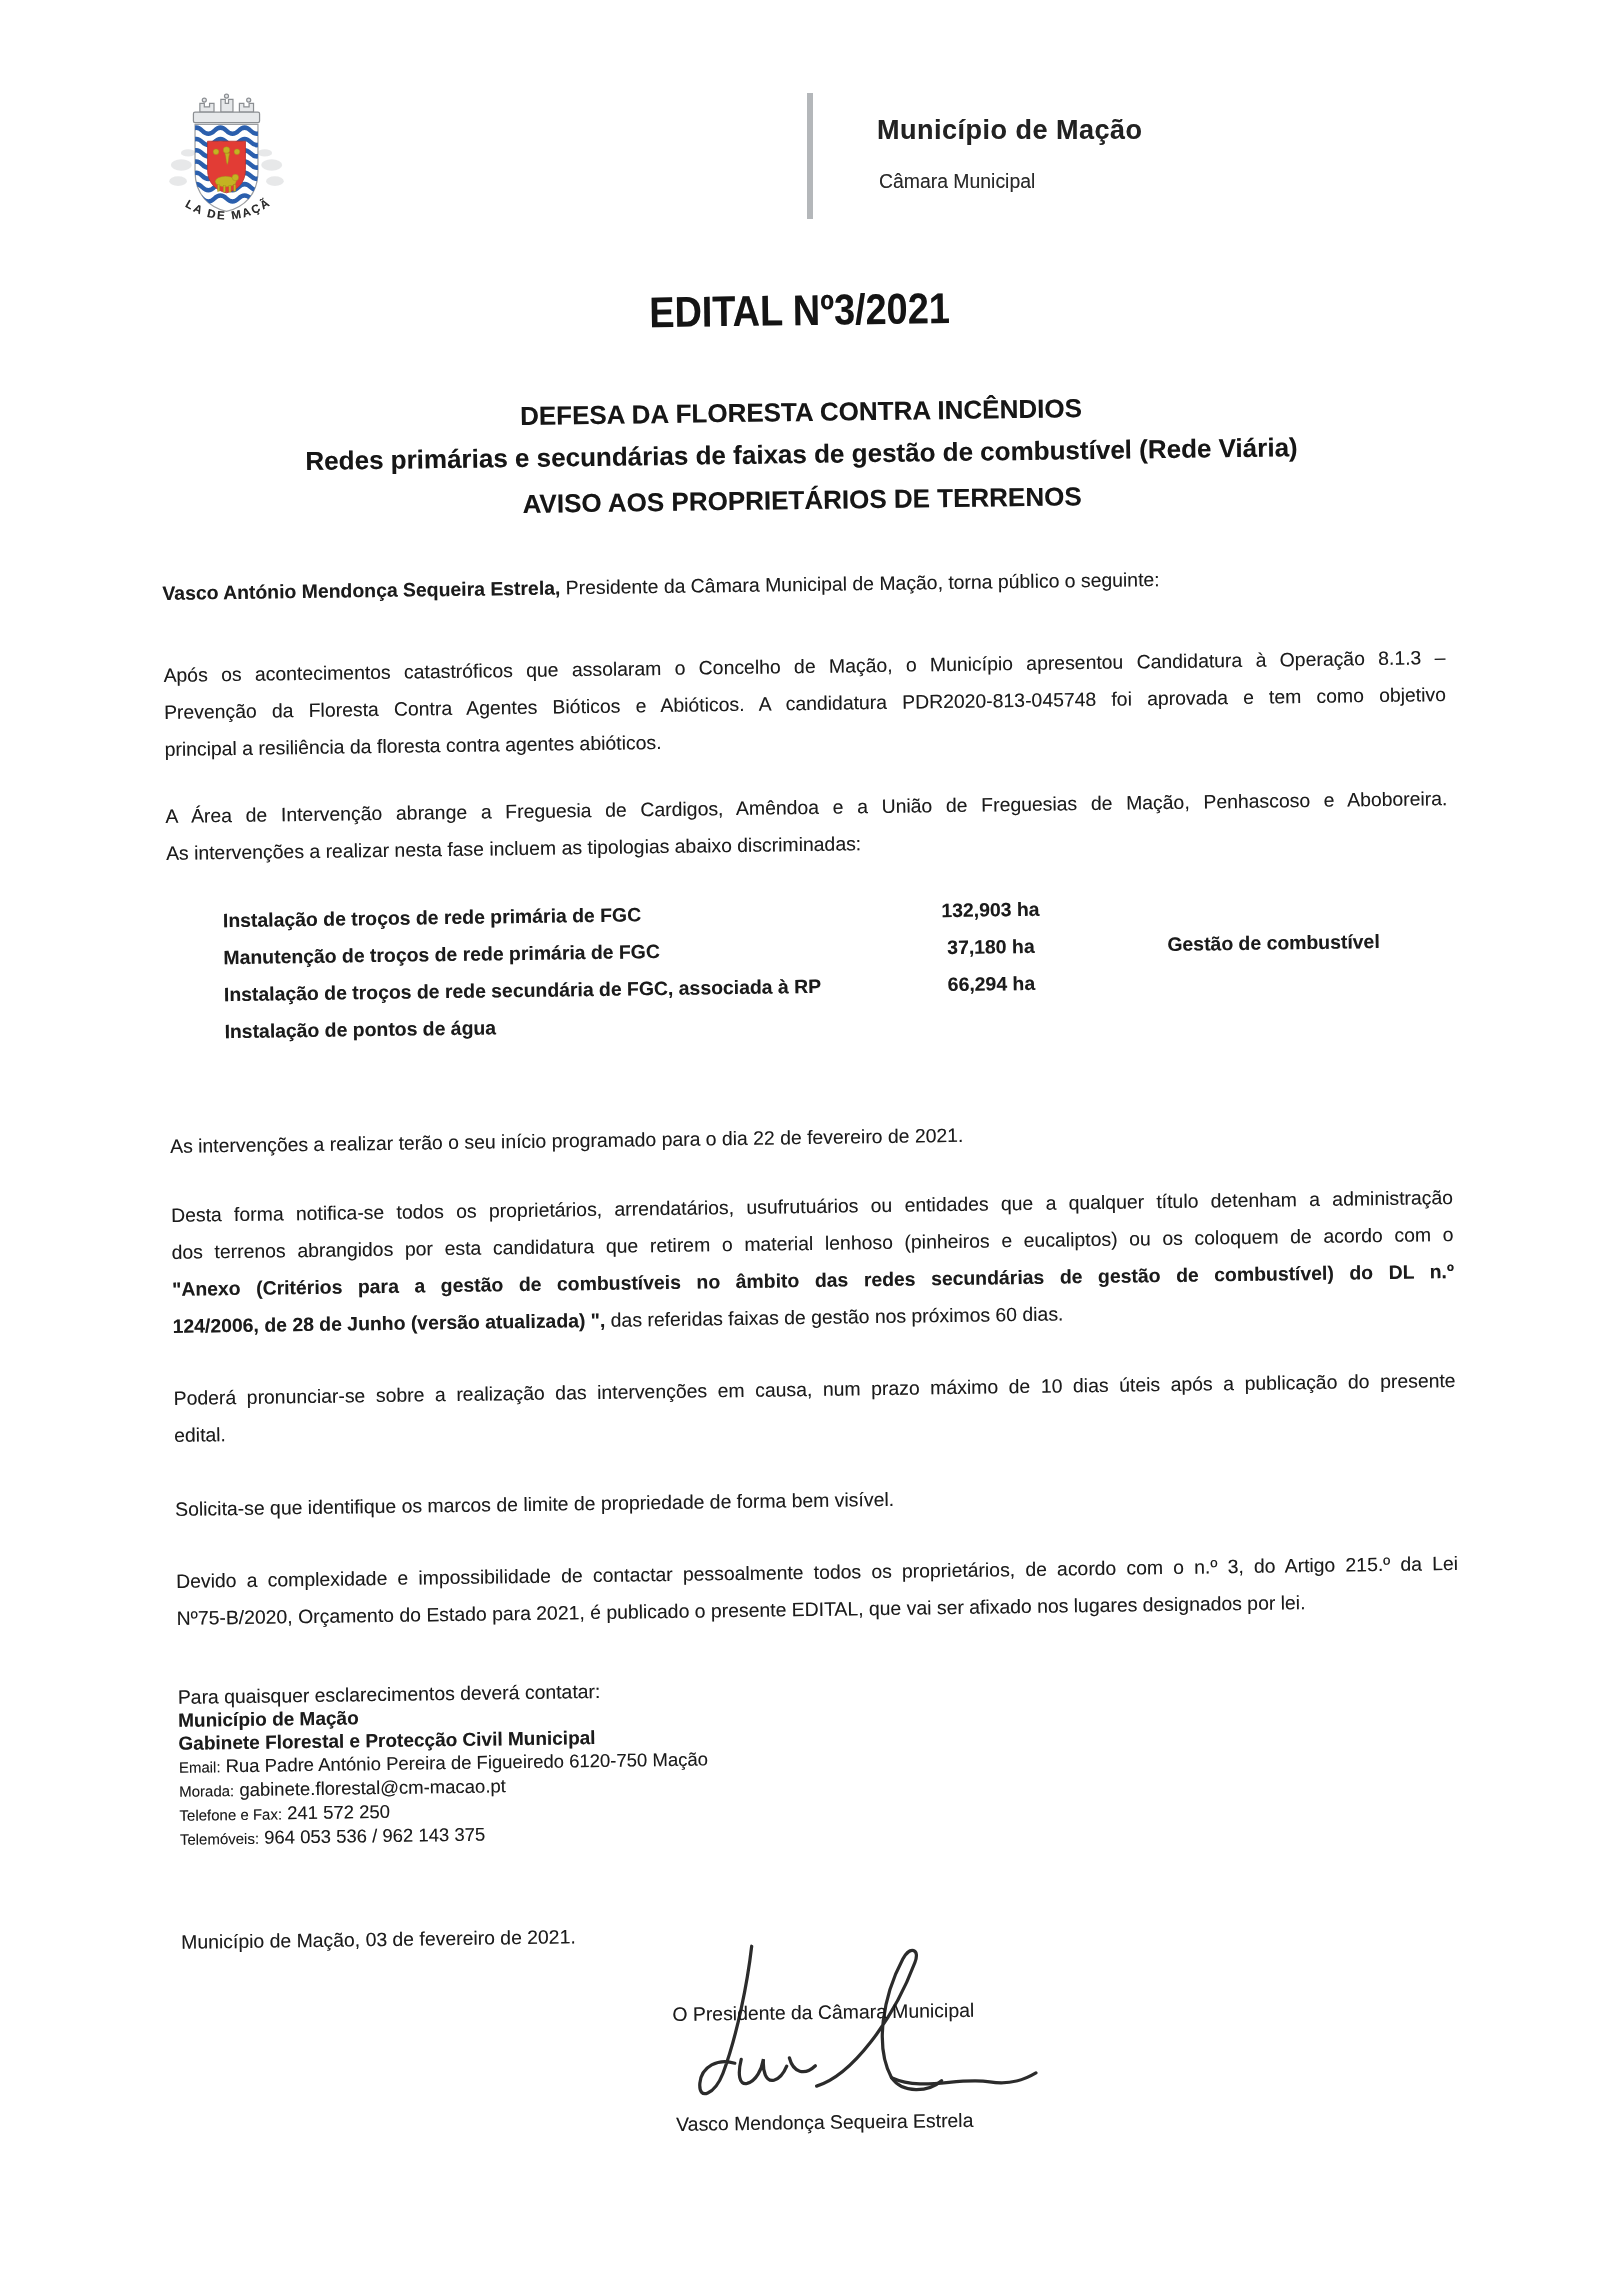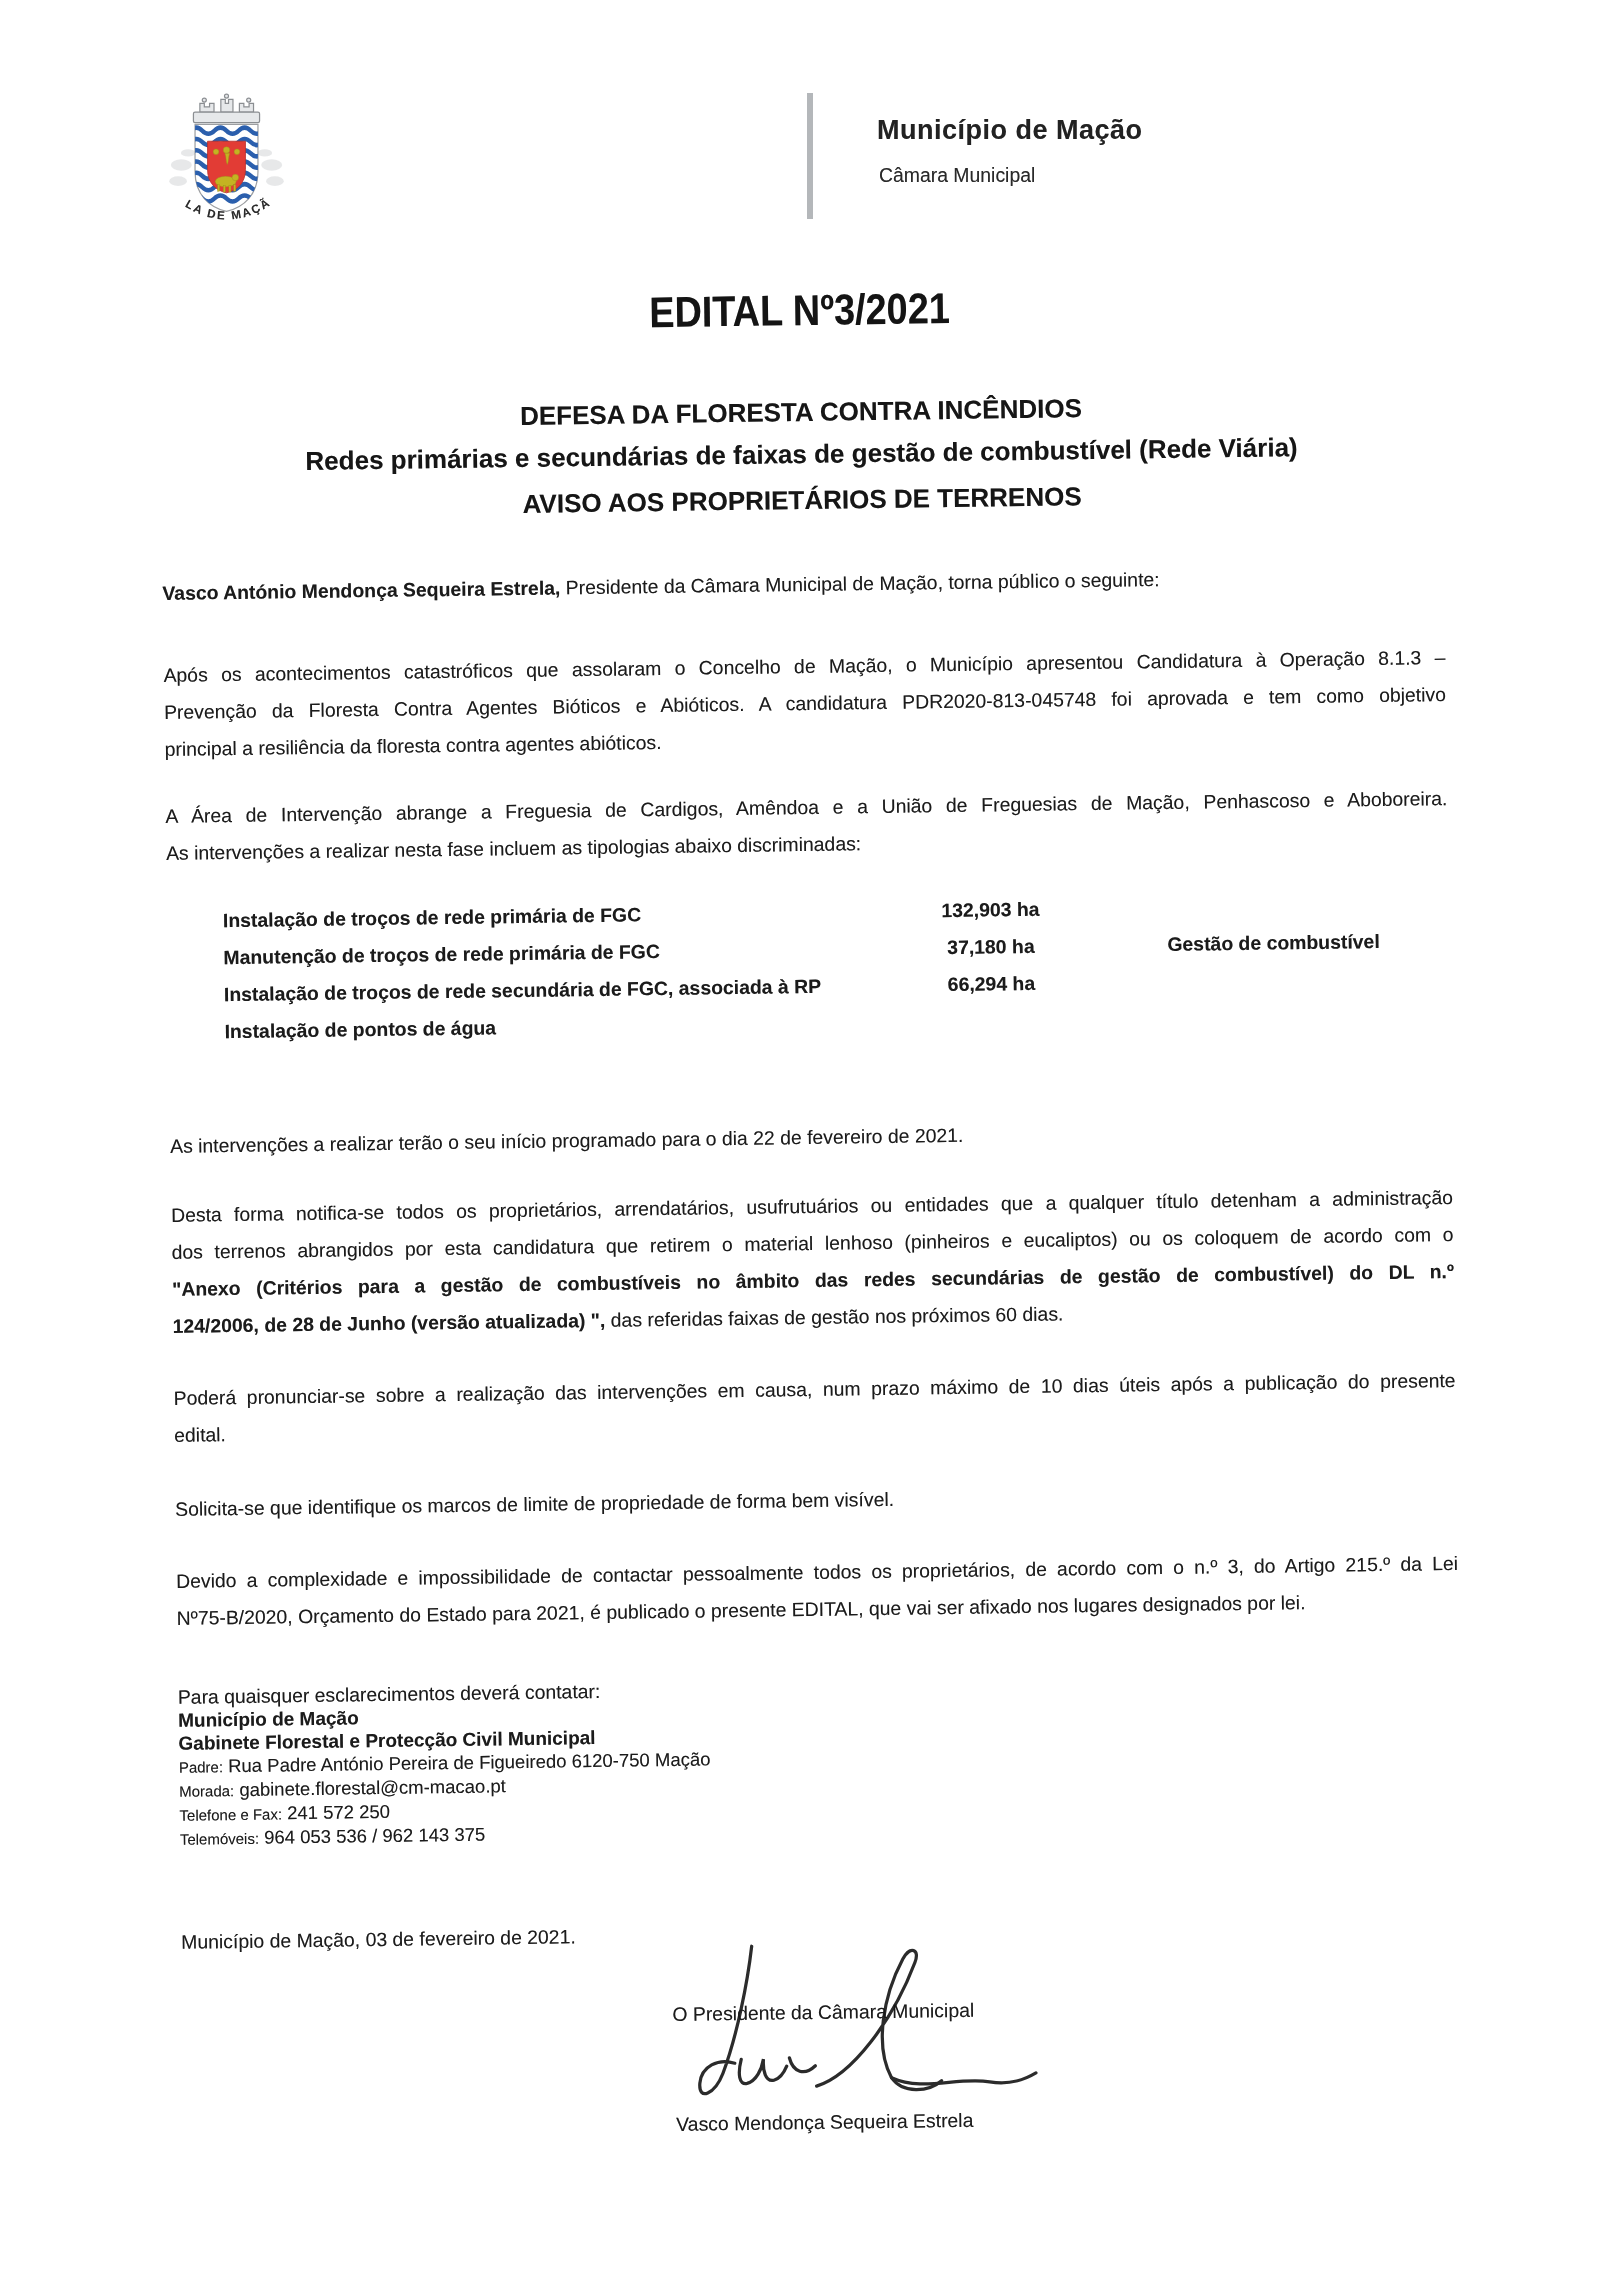--- a/index.html
+++ b/index.html
@@ -5,21 +5,21 @@
   html,body{margin:0;padding:0;background:#e8e8e8;}
   .page{
     position:relative; width:1622px; height:2295px; background:#ffffff;
     font-family:"Liberation Sans", sans-serif; color:#1b1b1b; overflow:hidden;
     text-shadow:0 0 0.5px rgba(25,25,25,.38);
   }
   
   .logo-svg{position:absolute; left:166px; top:82px; width:121px; height:162px;}
   .hdr-divider{position:absolute; left:807px; top:93px; width:6px; height:126px; background:#b4b7ba;}
   .hdr-muni{position:absolute; left:877px; top:115px; font-size:27px; font-weight:bold; letter-spacing:0.5px; color:#222;}
-  .hdr-dept{position:absolute; left:879px; top:164px; font-size:19.4px; color:#2a2a2a;}
+  .hdr-dept{position:absolute; left:879px; top:170px; font-size:19.4px; color:#2a2a2a;}
   
   .content-rot{position:absolute; left:0; top:0; width:1622px; height:2295px;
     transform:rotate(-0.8deg); transform-origin:810px 1204px;}
   .doc-title{position:absolute; left:171px; top:286px; width:1282px; text-align:center;
     font-size:43px; font-weight:bold; letter-spacing:0px; transform:scaleX(.88); transform-origin:center; color:#141414;}
   .subt{position:absolute; left:171px; width:1282px; text-align:center; font-weight:bold; font-size:26px; color:#161616;}
   .s1{top:397px;} .s2{top:439px;} .s3{top:485px;}
   .para{position:absolute; left:171px; width:1282px; font-size:19.4px; line-height:37px; color:#1b1b1b;}
   .jline{text-align:justify; text-align-last:justify; text-justify:inter-word;}
   .b{font-weight:bold;}
@@ -175,21 +175,21 @@
       <div class="jline">Devido a complexidade e impossibilidade de contactar pessoalmente todos os proprietários, de acordo com o n.º 3, do Artigo 215.º da Lei</div>
       <div>Nº75-B/2020, Orçamento do Estado para 2021, é publicado o presente EDITAL, que vai ser afixado nos lugares designados por lei.</div>
     </div>
 
     <div class="para p9">Para quaisquer esclarecimentos deverá contatar:</div>
 
     <div class="contact">
       <div class="bold-line">Município de Mação</div>
       <div class="bold-line">Gabinete Florestal e Protecção Civil Municipal</div>
       <div>
-        <span class="clabel">Padre:</span><span> Rua Padre António Pereira de Figueiredo 6120-750 Mação</span>
+        <span class="clabel">Email:</span><span> Rua Padre António Pereira de Figueiredo 6120-750 Mação</span>
       </div>
       <div>
         <span class="clabel">Morada:</span><span> gabinete.florestal@cm-macao.pt</span>
       </div>
       <div>
         <span class="clabel">Telefone e Fax:</span><span> 241 572 250</span>
       </div>
       <div>
         <span class="clabel">Telemóveis:</span><span> 964 053 536 / 962 143 375</span>
       </div>

